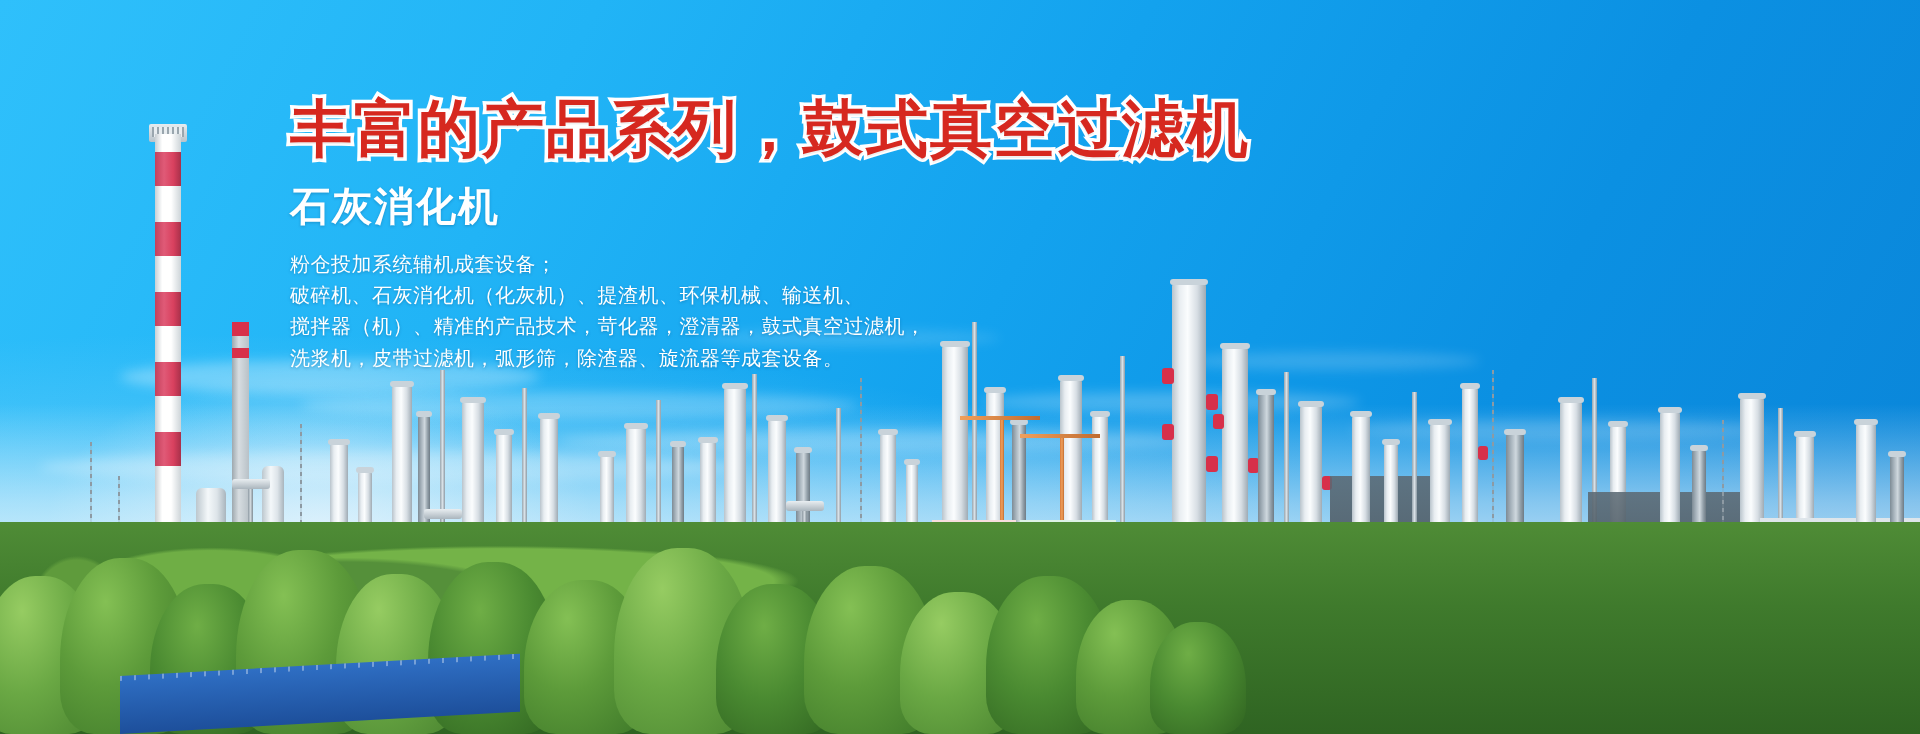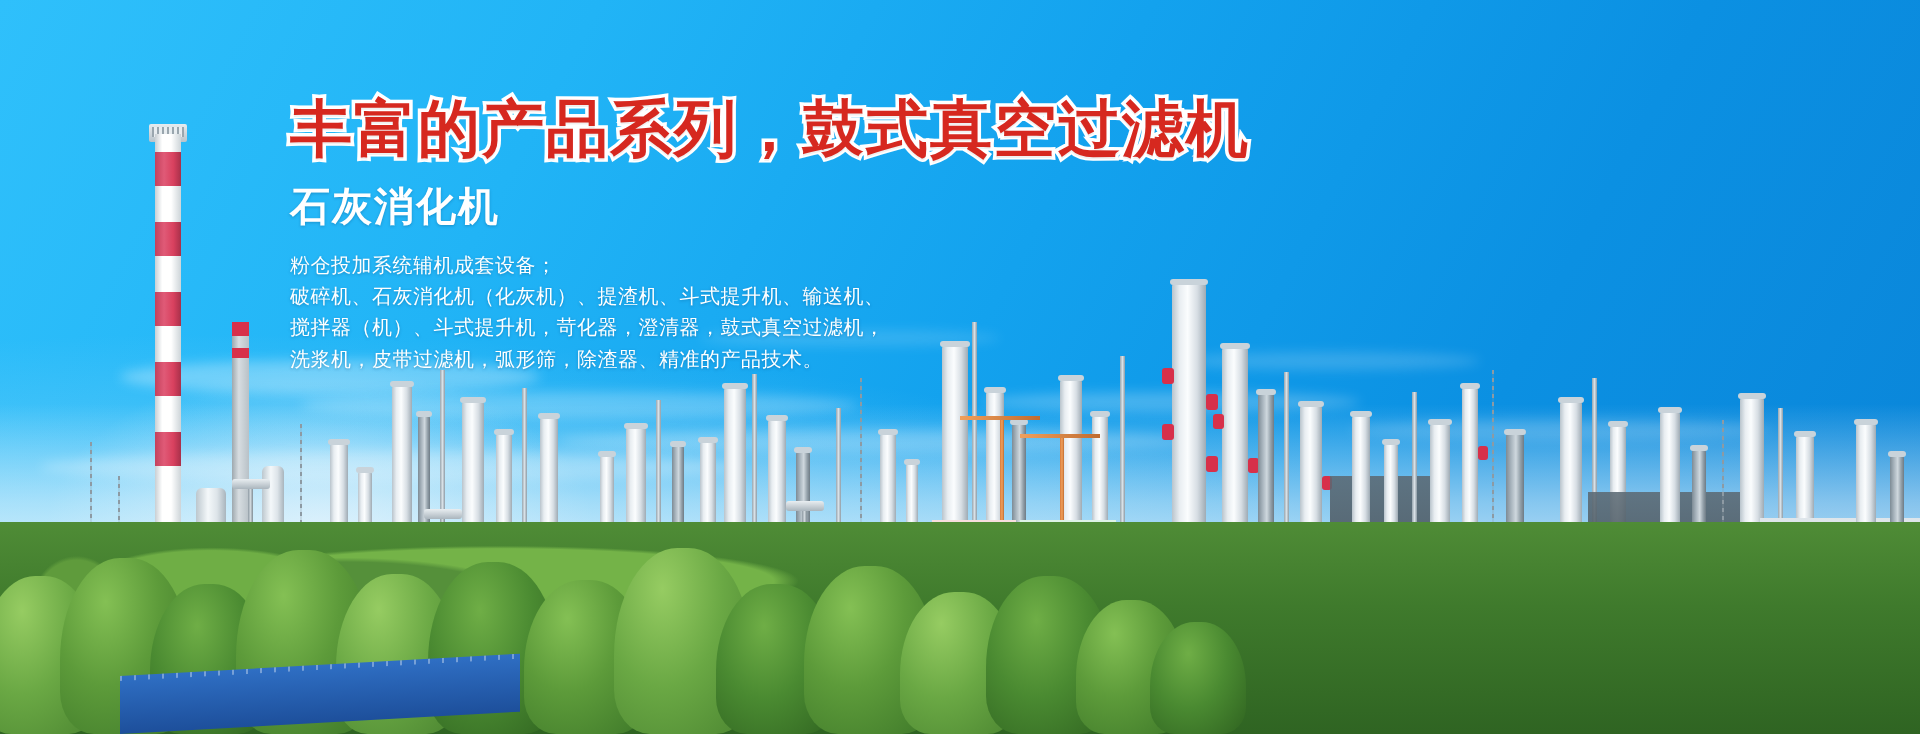--- a/index.html
+++ b/index.html
@@ -226,21 +226,21 @@
     font-size:40px; font-weight:bold; color:#ffffff;
     letter-spacing:2px;
     text-shadow:0 1px 3px rgba(0,60,110,.30);
   }
   .desc {
     margin-top:16px;
     font-size:20px; line-height:1.56; color:#ffffff;
     letter-spacing:.5px;
     text-shadow:0 1px 3px rgba(0,60,110,.35);
   }
-  .desc div { white-space:nowrap; }
+  .desc div { white-space:nowrap;font-family:Liberation Mono, monospace; }
 </style>
 </head>
 <body>
 
 <div id="stage">
 
   <div class="sky"></div>
   <div class="sky-glow-left"></div>
   <div class="cloud c1"></div>
   <div class="cloud c2"></div>
@@ -430,19 +430,19 @@
     <div class="tree d" style="left:1150px; width:96px;  height:112px;"></div>
   </div>
 
   <div class="blueroof"></div>
 
   <div class="copy">
     <h1 class="headline">丰富的产品系列，鼓式真空过滤机</h1>
     <h2 class="subhead">石灰消化机</h2>
     <div class="desc">
       <div>粉仓投加系统辅机成套设备；</div>
-      <div>破碎机、石灰消化机（化灰机）、提渣机、斗式提升机、输送机、</div>
-      <div>搅拌器（机）、斗式提升机，苛化器，澄清器，鼓式真空过滤机，</div>
-      <div>洗浆机，皮带过滤机，弧形筛，除渣器、精准的产品技术。</div>
+      <div>破碎机、石灰消化机（化灰机）、提渣机、环保机械、输送机、</div>
+      <div>搅拌器（机）、精准的产品技术，苛化器，澄清器，鼓式真空过滤机，</div>
+      <div>洗浆机，皮带过滤机，弧形筛，除渣器、旋流器等成套设备。</div>
     </div>
   </div>
 
 </div>
 
 </body></html>

